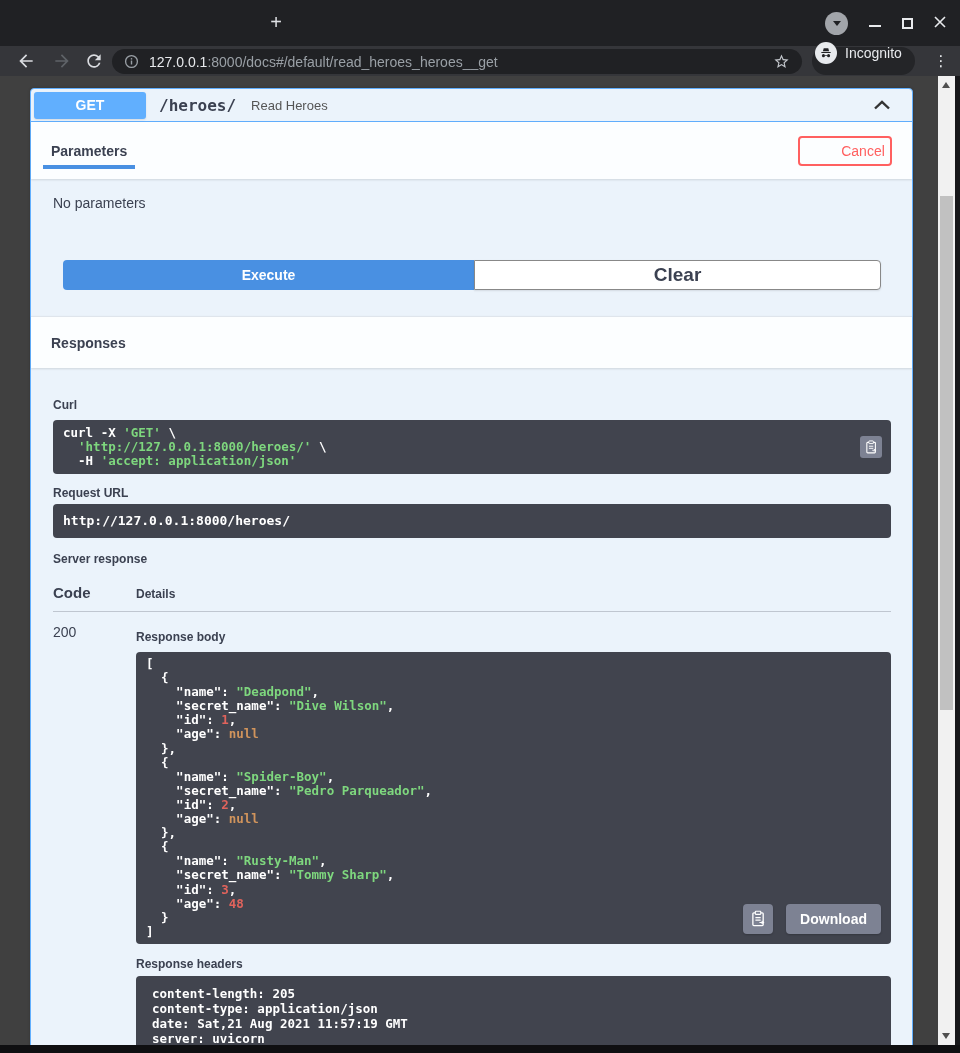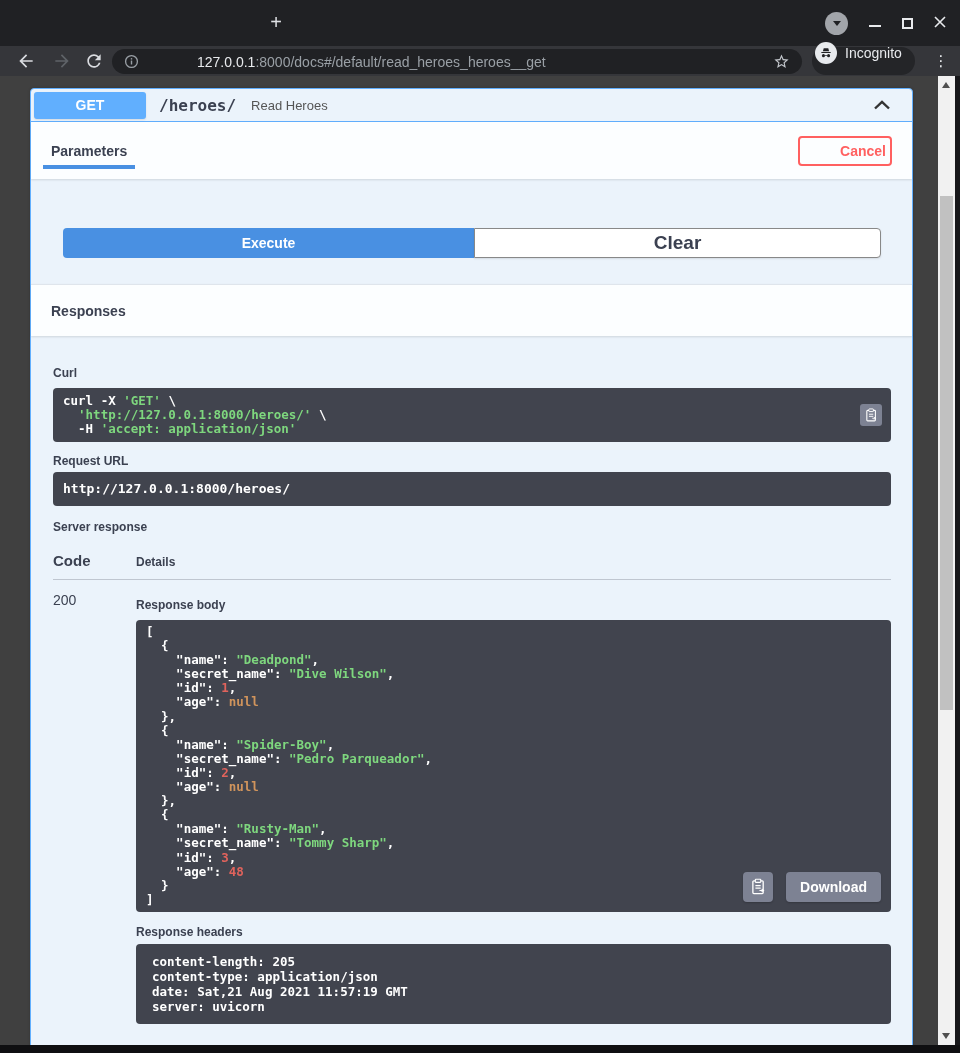--- a/index.html
+++ b/index.html
@@ -26,21 +26,21 @@
     display:flex; align-items:center; justify-content:center; }
   .tri-down-dark { width:0; height:0; border-left:4px solid transparent;
     border-right:4px solid transparent; border-top:5px solid #202124; }
   .ctrl-min { width:12px; height:2px; background:#e8eaed; margin-top:6px; }
   .ctrl-max { width:11px; height:11px; border:2px solid #e8eaed; }
 
   .toolbar { position:relative; height:30px; background:#35363a; }
   .nav-ic { position:absolute; top:5px; width:20px; height:20px; }
   .omnibox { position:absolute; left:112px; top:3px; width:690px; height:25px;
     border-radius:13px; background:#202124; display:flex; align-items:center;
-    padding:0 12px;gap:48px; }
+    padding:0 12px; }
   .url { margin-left:10px; font-size:14px; color:#9aa0a6; white-space:nowrap;
     overflow:hidden; flex:1; }
   .url b { color:#e8eaed; font-weight:normal; }
   .star { margin-left:auto; flex:none; }
   .incognito-chip { position:absolute; left:812px; top:1px; height:28px;
     border-radius:14px; background:#242528; display:flex; align-items:center;
     padding:0 13px 16px 3px; }
   .incog-circle { width:22px; height:22px; border-radius:50%; background:#e8eaed;
     display:flex; align-items:center; justify-content:center; }
   .incognito-label { color:#e8eaed; font-size:14px; margin-left:8px; }
@@ -67,21 +67,21 @@
   .chevron { margin-left:auto; margin-right:10px; width:20px; height:20px; }
 
   .section-header { background:rgba(255,255,255,.85);
     box-shadow:0 1px 2px rgba(0,0,0,.12); display:flex; align-items:center;
     padding:0 20px; }
   .params-header { height:57px; }
   .sh-title { font-size:14px; font-weight:bold; color:#3b4151; position:relative; }
   .tab-underline { position:absolute; left:-8px; bottom:-10px;
     width:calc(100% + 16px); height:4px; background:#4990e2; }
   .btn-cancel { margin-left:auto; width:94px; height:30px; background:transparent;
-    border:2px solid #ff6060; border-radius:4px; color:#ff6060; font-weight:bold;
+    border:2px solid #ff6060; border-radius:4px; color:#ff6060; font-weight:normal;
     font-size:14px; font-family:"Liberation Sans", sans-serif;padding-left:36px; }
 
   .no-params { padding:16px 22px 0; font-size:14px; color:#3b4151; }
 
   .execute-row { display:flex; margin:49px 31px 26px 32px; height:30px; }
   .btn-execute { flex:1.015; background:#4990e2; color:#fff; font-weight:bold;
     font-size:14px; border:none; border-radius:4px 0 0 4px;
     font-family:"Liberation Sans", sans-serif; }
   .btn-clear { flex:1; background:#fff; color:#3b4151; font-weight:bold;
     font-size:19px; border:1px solid #888; border-radius:0 4px 4px 0;
@@ -215,20 +215,21 @@
         <svg class="chevron" viewBox="0 0 20 20">
             <path d="M3 13.5 10 6.8l7 6.7" fill="none" stroke="#333" stroke-width="2.4"></path>
           </svg>
       </div>
 
       <div class="section-header params-header">
         <span class="sh-title">Parameters<span class="tab-underline"></span></span>
         <button class="btn-cancel">Cancel</button>
       </div>
 
+      <div class="no-params">No parameters</div>
 
       <div class="execute-row">
         <button class="btn-execute">Execute</button>
         <button class="btn-clear">Clear</button>
       </div>
 
       <div class="section-header responses-header">
         <span class="sh-title">Responses</span>
       </div>
 

